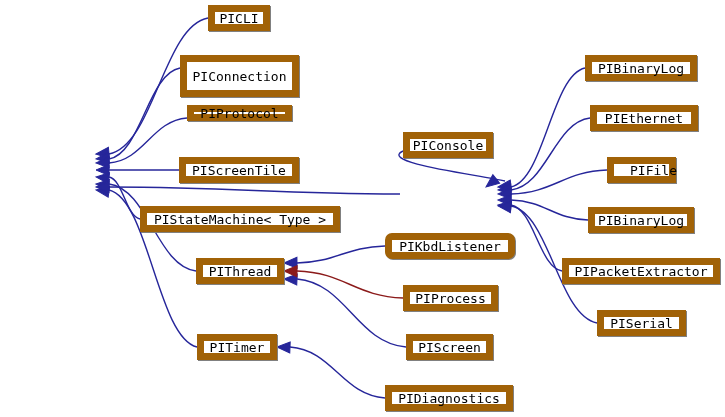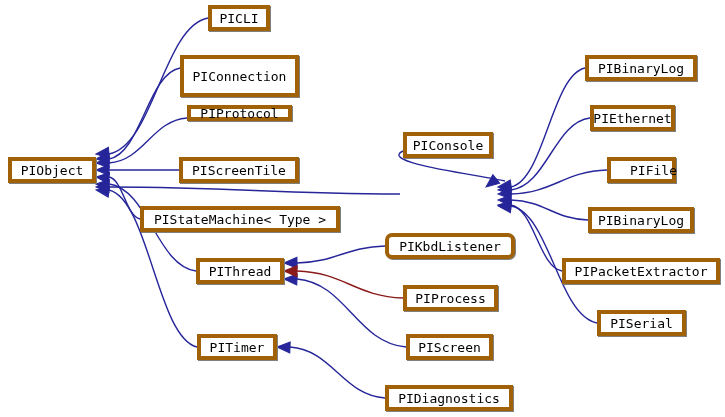--- a/index.html
+++ b/index.html
@@ -23,21 +23,21 @@
     left: 0;
     top: 0;
     width: 725px;
     height: 417px;
     pointer-events: none;
   }
   .node {
     position: absolute;
     box-sizing: border-box;
     background: #ffffff;
-    border: 4px solid #a16207;
+    border: 7px solid #a16207;
     box-shadow: 1px 1px 0 0 #808080;
     display: flex;
     align-items: center;
     justify-content: center;
     color: #000000;
     font-family: "DejaVu Sans Mono", "Liberation Mono", monospace;
     font-size: 13px;
     line-height: 1;
     letter-spacing: 0px;
     white-space: nowrap;
@@ -85,23 +85,20 @@
       <polygon points="498,205 511,199.5 511,210.5" fill="#26269a" stroke="#26269a" stroke-width="1" transform="rotate(5.384462104992505 498 205)"></polygon>
       <path d="M 511 206 C 549.7 213.02, 558.3 315.98, 597 323" fill="none" stroke="#26269a" stroke-width="1.4"></path>
       <polygon points="498,206 511,200.5 511,211.5" fill="#26269a" stroke="#26269a" stroke-width="1" transform="rotate(5.654766385912938 498 206)"></polygon>
       <path d="M 297 263 C 336.6 261.98, 345.4 247.02, 385 246" fill="none" stroke="#26269a" stroke-width="1.4"></path>
       <polygon points="284,263 297,257.5 297,268.5" fill="#26269a" stroke="#26269a" stroke-width="1" transform="rotate(-0.8115107751682388 284 263)"></polygon>
       <path d="M 297 279 C 346.05 283.08, 356.95 342.92, 406 347" fill="none" stroke="#26269a" stroke-width="1.4"></path>
       <polygon points="284,279 297,273.5 297,284.5" fill="#26269a" stroke="#26269a" stroke-width="1" transform="rotate(2.6152176476828486 284 279)"></polygon>
       <path d="M 297 271 C 344.7 272.62, 355.3 296.38, 403 298" fill="none" stroke="#8b1a1a" stroke-width="1.4"></path>
       <polygon points="284,271 297,265.5 297,276.5" fill="#8b1a1a" stroke="#8b1a1a" stroke-width="1" transform="rotate(1.0698307187778628 284 271)"></polygon>
     </svg>
-<div class="node" style="left: 8px; top: 157px; width: 88px; height: 26px;">
-      <span class="label">PIObject</span>
-    </div>
     <div class="node" style="left: 208px; top: 5px; width: 62px; height: 26px;">
       <span class="label">PICLI</span>
     </div>
     <div class="node" style="left: 180px; top: 55px; width: 119px; height: 42px;">
       <span class="label">PIConnection</span>
     </div>
     <div class="node" style="left: 187px; top: 105px; width: 105px; height: 16px;">
       <span class="label">PIProtocol</span>
     </div>
     <div class="node" style="left: 179px; top: 157px; width: 120px; height: 26px;">
@@ -127,21 +124,21 @@
     </div>
     <div class="node" style="left: 406px; top: 334px; width: 87px; height: 26px;">
       <span class="label">PIScreen</span>
     </div>
     <div class="node" style="left: 385px; top: 385px; width: 128px; height: 26px;">
       <span class="label">PIDiagnostics</span>
     </div>
     <div class="node" style="left: 585px; top: 55px; width: 112px; height: 26px;">
       <span class="label">PIBinaryLog</span>
     </div>
-    <div class="node" style="left: 590px; top: 105px; width: 85px; height: 26px;">
+    <div class="node" style="left: 590px; top: 105px; width: 108px; height: 26px;">
       <span class="label">PIEthernet</span>
     </div>
     <div class="node" style="left: 607px; top: 157px; width: 69px; height: 26px; padding-left: 24px;">
       <span class="label">PIFile</span>
     </div>
     <div class="node" style="left: 588px; top: 207px; width: 106px; height: 26px;">
       <span class="label">PIBinaryLog</span>
     </div>
     <div class="node" style="left: 562px; top: 258px; width: 158px; height: 26px;">
       <span class="label">PIPacketExtractor</span>

